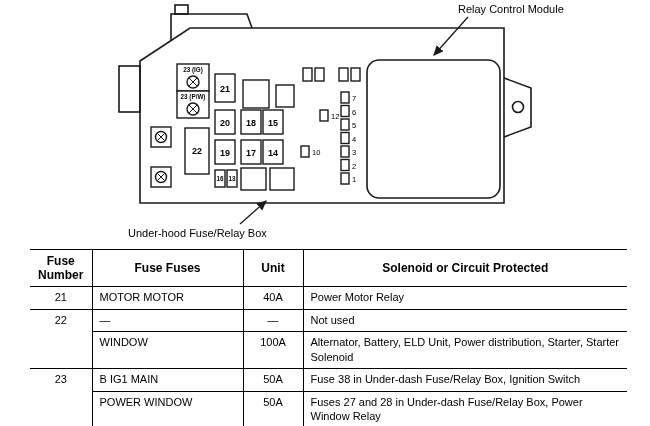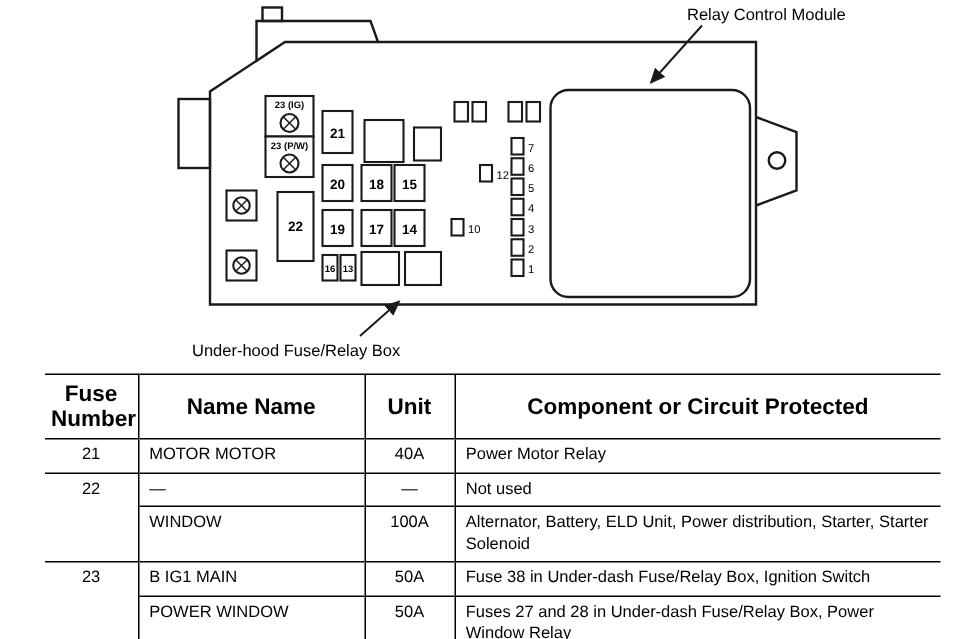--- a/index.html
+++ b/index.html
@@ -12,21 +12,21 @@
   .xl{stroke:#1a1a1a;stroke-width:1;}
   .lbl{font-size:11px;}
   .num{font-size:9px;font-weight:bold;text-anchor:middle;}
   .tiny{font-size:6.3px;font-weight:bold;text-anchor:middle;}
   .mini{font-size:7.5px;}
   .arrow{stroke:#1a1a1a;stroke-width:1.3;}
 
   .table-wrap{position:absolute;top:249px;left:30px;}
   table.fuse-table{border-collapse:collapse;table-layout:fixed;width:597px;
        font-size:11px;border-bottom:1.5px solid #000;}
-  .fuse-table th{font-size:15px;font-weight:bold;vertical-align:middle;
+  .fuse-table th{font-size:12px;font-weight:bold;vertical-align:middle;
        padding:4px 4px;border-top:1.5px solid #000;margin-top:40px;}
   .fuse-table td{padding:3px 7px 4px 7px;vertical-align:top;line-height:1.32;
        border-top:1.5px solid #000;}
   .c-name,.c-amps,.c-comp{border-left:1.5px solid #000;}
   td.c-num,td.c-amps{text-align:center;}
 </style>
 </head>
 <body>
 
 <div class="page">
@@ -184,23 +184,23 @@
     <table class="fuse-table">
       <colgroup>
         <col style="width:62px">
           <col style="width:151px">
           <col style="width:60px">
           <col style="width:324px">
       </colgroup>
       <thead>
         <tr>
           <th class="c-num">Fuse Number</th>
-          <th class="c-name">Name Name</th>
+          <th class="c-name">Fuse Fuses</th>
           <th class="c-amps">Unit</th>
-          <th class="c-comp">Component or Circuit Protected</th>
+          <th class="c-comp">Solenoid or Circuit Protected</th>
         </tr>
       </thead>
       <tbody>
         <tr>
           <td class="c-num">21</td>
           <td class="c-name">MOTOR MOTOR</td>
           <td class="c-amps">40A</td>
           <td class="c-comp">Power Motor Relay</td>
         </tr>
         <tr>

